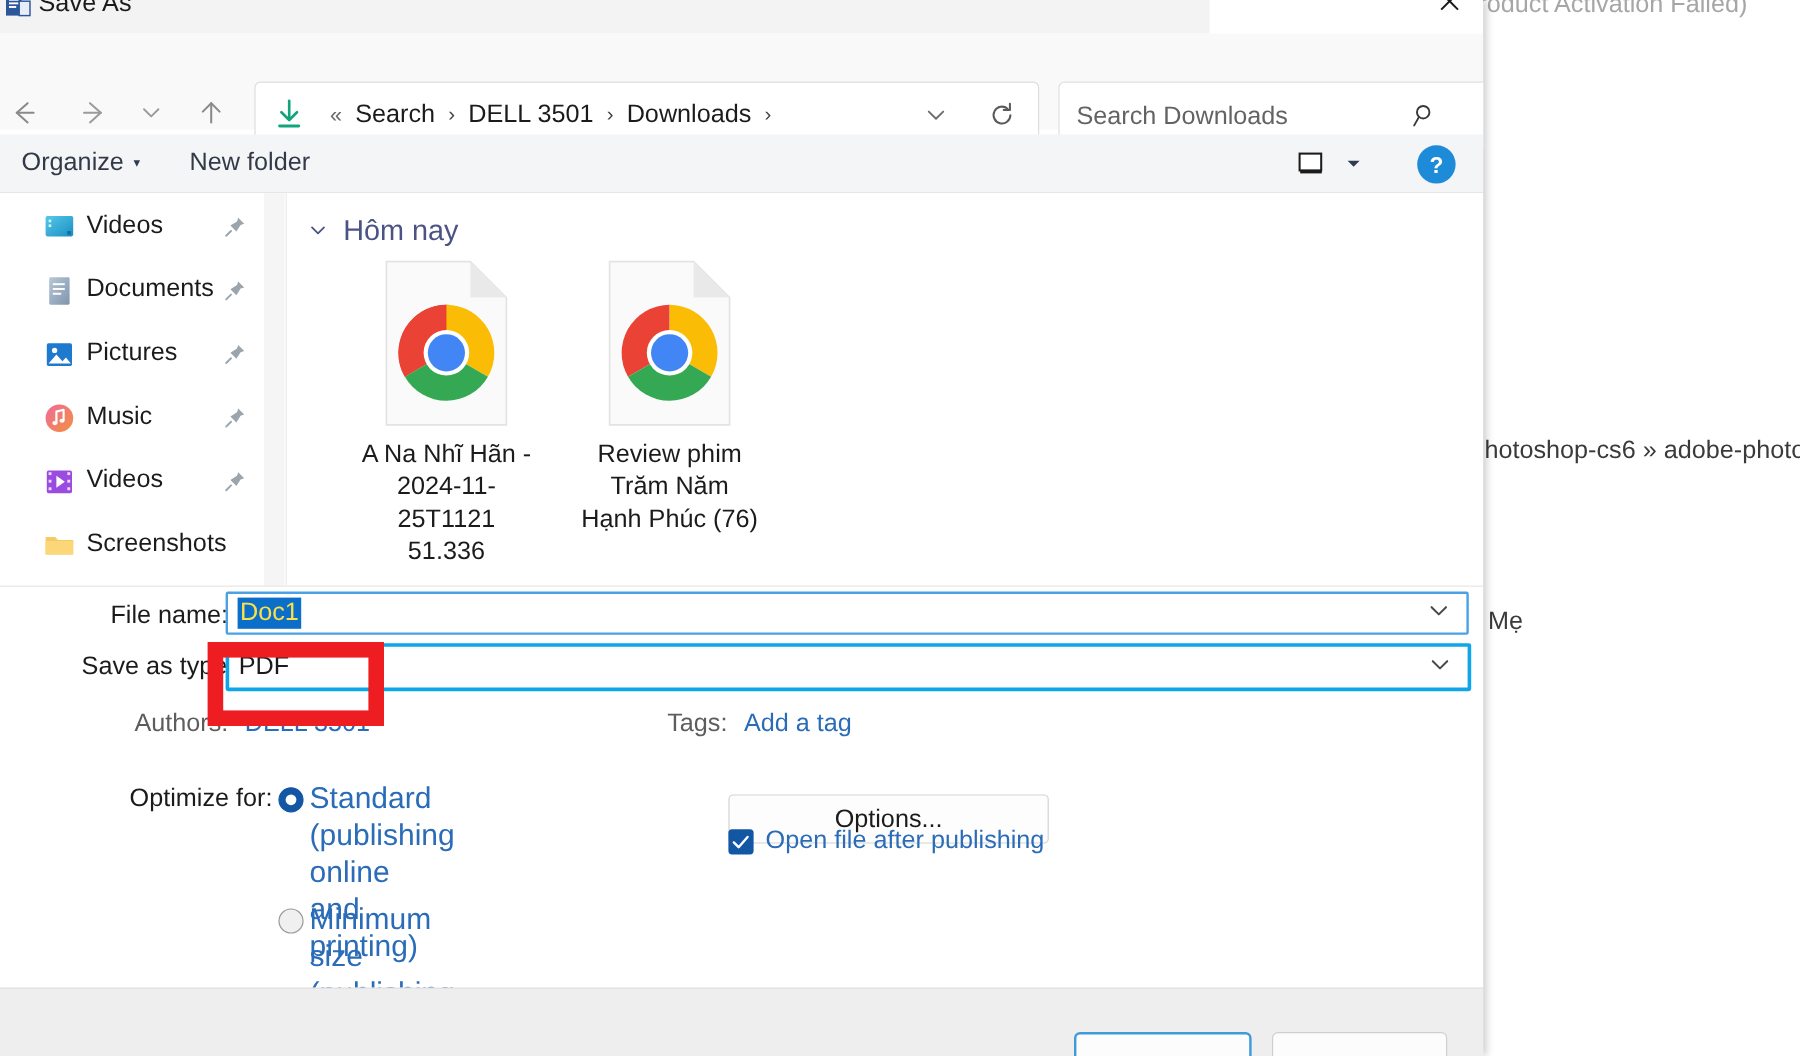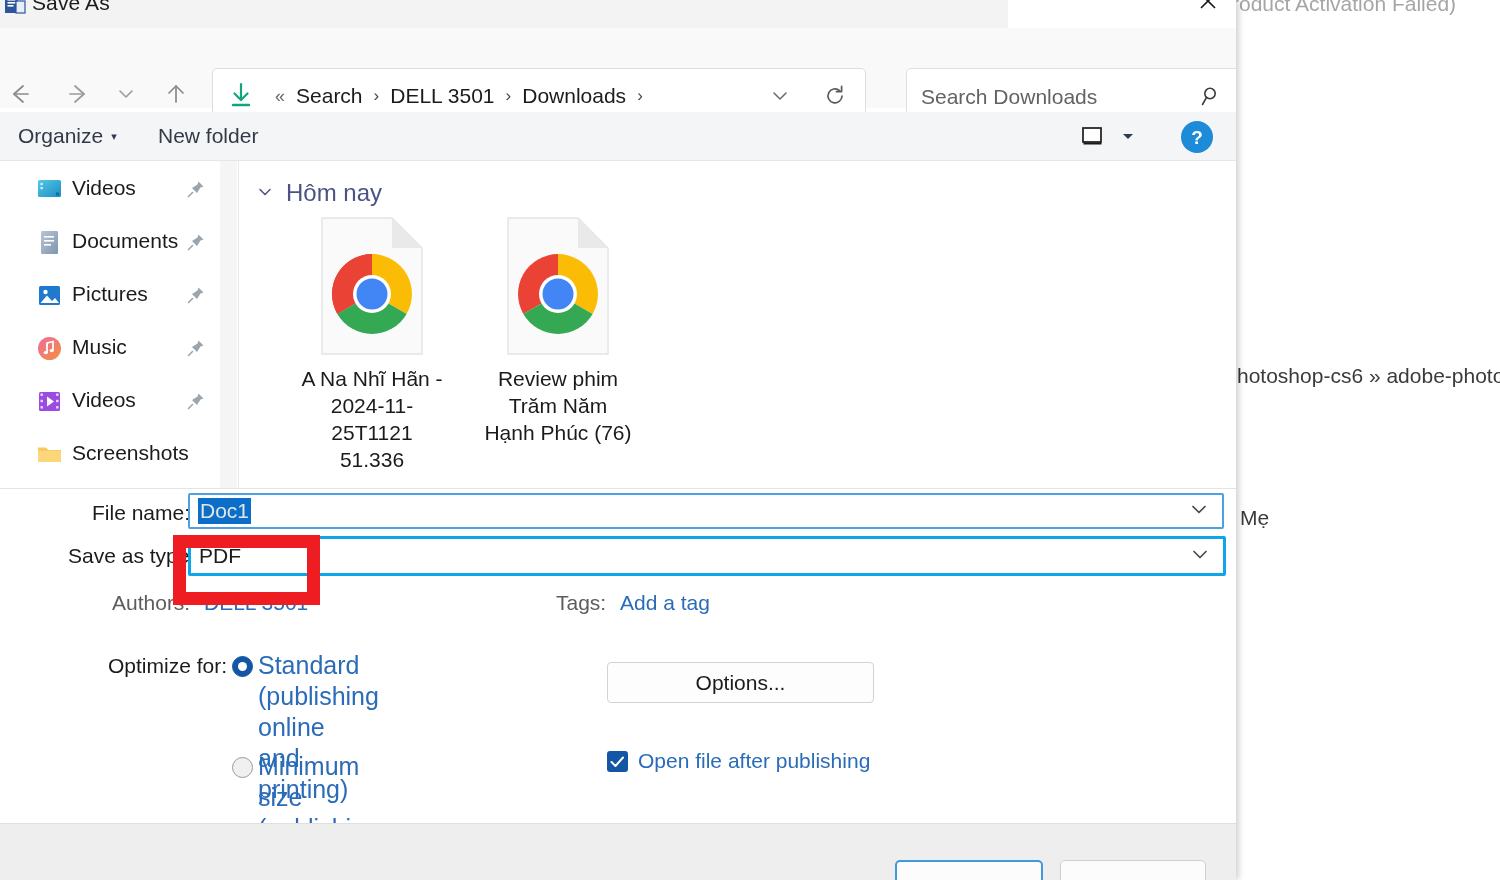--- a/index.html
+++ b/index.html
@@ -52,22 +52,22 @@
   #crumb-row{position:absolute;left:52px;top:0;height:54px;display:flex;align-items:center;
              font-size:21px;color:#1b1b1b;}
   .crumb{padding:0 2px;color:#1b1b1b;white-space:nowrap;}
   .crumb-sep{color:#6a6a6a;font-size:18px;padding:0 9px 0 10px;}
   .crumb-chev{color:#444;font-size:17px;padding:0 9px;}
   #addr-dropdown{position:absolute;left:540px;top:0;width:54px;height:54px;
                  display:flex;align-items:center;justify-content:center;}
   #addr-refresh{position:absolute;left:594px;top:0;width:56px;height:54px;
                 display:flex;align-items:center;justify-content:center;}
 
-  #searchbox{position:absolute;left:906px;top:40px;width:336px;height:54px;
-             background:#ffffff;border:1px solid #e0e0e0;border-radius:5px;}
+  #searchbox{position:absolute;left:882px;top:40px;width:336px;height:54px;
+             background:#ffffff;border:1px solid #e0e0e0;border-radius:5px;padding-left:48px;}
   #search-placeholder{position:absolute;left:14px;top:16px;font-size:21px;color:#636363;}
   #search-icon{position:absolute;left:290px;top:15px;}
 
   
   #cmdbar{position:absolute;left:0;top:112px;width:1236px;height:48px;background:#f4f5f7;}
   #organize{position:absolute;left:10px;top:8px;height:32px;display:flex;align-items:center;
             gap:8px;padding:0 8px;font-size:21px;color:#333a47;}
   #organize-caret{font-size:11px;color:#2f3b52;line-height:1;}
   #newfolder{position:absolute;left:152px;top:8px;height:32px;display:flex;align-items:center;
              padding:0 6px;font-size:21px;color:#333a47;}
@@ -110,21 +110,21 @@
 
   .form-label{position:absolute;font-size:21px;color:#1b1b1b;white-space:nowrap;}
   #lbl-filename{left:92px;top:12px;}
   #lbl-savetype{left:68px;top:55px;}
 
   .combo{position:absolute;left:188px;width:1032px;height:36px;background:#ffffff;
          display:flex;align-items:center;}
   #combo-filename{top:4px;border:2px solid #4ba1e3;border-radius:2px;height:32px;}
   #combo-savetype{top:47px;border:3px solid #0ea5e9;border-radius:2px;height:34px;}
   .combo-value{position:absolute;left:8px;font-size:21px;color:#1b1b1b;}
-  #val-filename{background:#0b6fc9;color:#e5e5e5;padding:1px 2px;}
+  #val-filename{background:#0b6fc9;color:#fde047;padding:1px 2px;}
   #val-savetype{color:#1b1b1b;}
   .combo-chev{position:absolute;right:12px;top:50%;transform:translateY(-50%);}
 
   #lbl-authors{left:112px;top:102px;color:#5d5d5d;}
   #val-authors{position:absolute;left:204px;top:102px;font-size:21px;color:#2b6cb8;}
   #lbl-tags{left:556px;top:102px;color:#5d5d5d;}
   #val-tags{position:absolute;left:620px;top:102px;font-size:21px;color:#2b6cb8;}
 
   #lbl-optimize{left:108px;top:165px;color:#1b1b1b;}
   .radio-row{position:absolute;}
@@ -135,21 +135,21 @@
   .radio-on::after{content:"";position:absolute;left:5px;top:5px;width:9px;height:9px;
                    border-radius:50%;background:#ffffff;}
   .radio-off{background:#f0f0f0;border:1.5px solid #9a9a9a;}
   .radio-text{position:absolute;left:26px;top:-2px;font-size:25px;line-height:31px;
               color:#2b6cb8;white-space:nowrap;}
 
   #options-btn{position:absolute;left:607px;top:662px;width:265px;height:39px;
                background:#fdfdfd;border:1px solid #d3d3d3;border-radius:4px;
                display:flex;align-items:center;justify-content:center;
                font-size:21px;color:#1b1b1b;}
-  #openfile-row{position:absolute;left:607px;top:749px;display:flex;align-items:center;gap:10px;justify-content:flex-end;}
+  #openfile-row{position:absolute;left:607px;top:689px;display:flex;align-items:center;gap:10px;justify-content:flex-end;}
   #openfile-box{width:21px;height:21px;background:#1356a4;border-radius:3px;position:relative;}
   #openfile-box svg{position:absolute;left:3px;top:4px;}
   #openfile-label{font-size:21px;color:#2b6cb8;white-space:nowrap;}
 
   
   #footer{position:absolute;left:0;top:823px;width:1236px;height:57px;background:#eeeeee;}
   #footer-line{position:absolute;left:0;top:0;width:1236px;height:1px;background:#e0e0e0;}
   .footer-btn{position:absolute;top:860px;width:144px;height:42px;border-radius:5px;
               background:#fcfcfc;}
   #btn-save{left:895px;border:2px solid #3f9ad9;}

